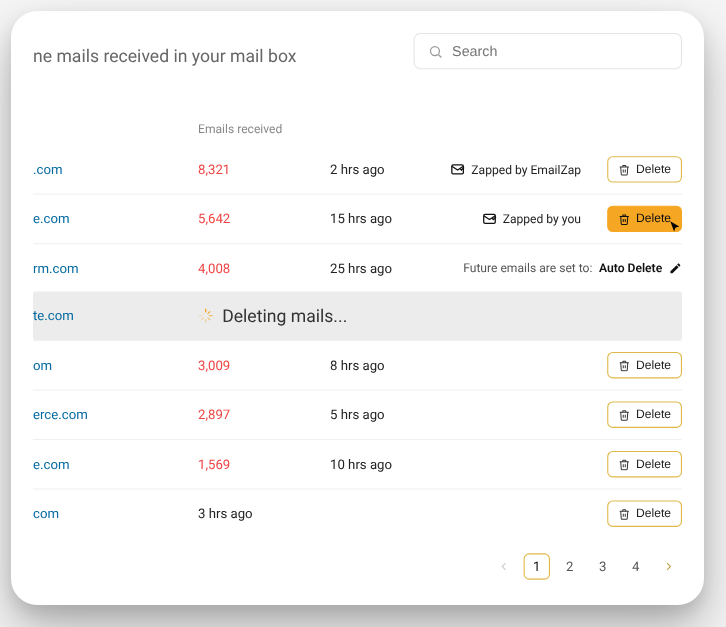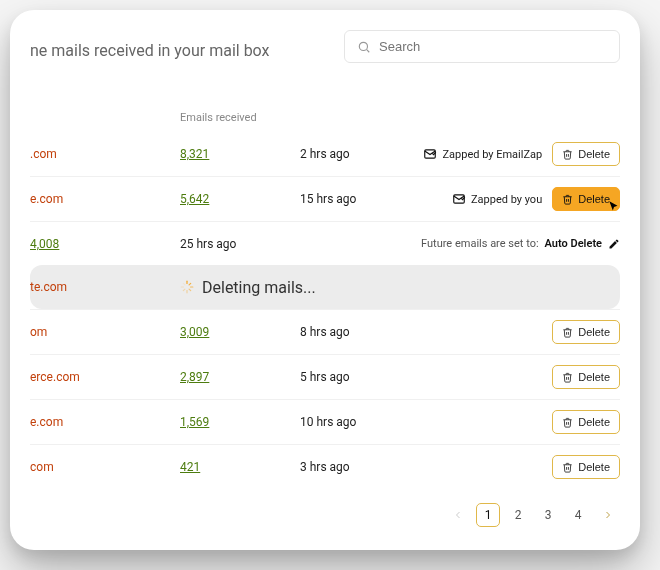--- a/index.html
+++ b/index.html
@@ -31,21 +31,21 @@
     color: #666;
     margin-top: 8px;
   }
   .search {
     display: flex;
     align-items: center;
     gap: 8px;
     border: 1px solid #e5e5e5;
     border-radius: 6px;
     padding: 8px 12px;
-    width: 276px;
+    width: 244px;
     background: #fff;
   }
   .search input {
     border: none;
     outline: none;
     font-size: 13px;
     flex: 1;
     color: #333;
   }
   .search svg { flex-shrink: 0; }
@@ -65,24 +65,24 @@
     font-size: 12px;
     color: #222;
     padding: 10px 0;
     border-top: 1px solid #f0f0f0;
     min-height: 44px;
   }
   .row.no-border { border-top: none; }
   .row.deleting {
     background: #ececec;
     border-top: none;
-    border-radius: 12px;
-  }
-  .domain-cell { color: #c2410c; white-space: nowrap; }
-  .count-cell { color: #4d7c0f; text-decoration: underline; }
+    border-radius: 2px;
+  }
+  .domain-cell { color: #0369a1; white-space: nowrap; }
+  .count-cell { color: #ef4444; }
   .time-cell { color: #222; }
   .actions-cell {
     display: flex;
     justify-content: flex-end;
     gap: 10px;
   }
   .zap-label {
     display: flex;
     align-items: center;
     gap: 5px;
@@ -101,20 +101,21 @@
     display: flex;
     align-items: center;
     gap: 5px;
     border: 1px solid #e0b84a;
     background: #fff;
     color: #222;
     font-size: 11px;
     padding: 5px 9px;
     border-radius: 5px;
     cursor: pointer;
+    margin-left: 14px;
   }
   .btn-delete.active {
     background: #f5a623;
     border-color: #f5a623;
     color: #111;
     position: relative;
   }
   .cursor-overlay {
     position: absolute;
     right: -2px;
@@ -228,20 +229,21 @@
           </svg>
         <span>Delete</span>
         <svg class="cursor-overlay" width="14" height="14" viewBox="0 0 24 24" fill="#000">
             <path d="M4 2l6 16 2-6 6-2z"></path>
           </svg>
       </button>
     </div>
   </div>
 
   <div class="row">
+    <div class="domain-cell">rm.com</div>
     <div class="count-cell">4,008</div>
     <div class="time-cell">25 hrs ago</div>
     <div class="actions-cell">
       <div class="status-text">
         <span>Future emails are set to:</span>
         <b>Auto Delete</b>
         <svg class="edit-icon" width="12" height="12" viewBox="0 0 24 24" fill="#111">
             <path d="M3 17.25V21h3.75L17.81 9.94l-3.75-3.75L3 17.25zM20.71 7.04a1 1 0 0 0 0-1.41l-2.34-2.34a1 1 0 0 0-1.41 0l-1.83 1.83 3.75 3.75 1.83-1.83z"></path>
           </svg>
       </div>
@@ -313,21 +315,20 @@
             <path d="M10 11v6M14 11v6"></path>
             <path d="M9 6V4a1 1 0 0 1 1-1h4a1 1 0 0 1 1 1v2"></path>
           </svg>
         <span>Delete</span>
       </button>
     </div>
   </div>
 
   <div class="row">
     <div class="domain-cell">com</div>
-    <div class="count-cell">421</div>
     <div class="time-cell">3 hrs ago</div>
     <div class="actions-cell">
       <button class="btn-delete">
         <svg width="11" height="11" viewBox="0 0 24 24" fill="none" stroke="#333" stroke-width="2">
             <polyline points="3 6 5 6 21 6"></polyline>
             <path d="M19 6l-1 14a2 2 0 0 1-2 2H8a2 2 0 0 1-2-2L5 6"></path>
             <path d="M10 11v6M14 11v6"></path>
             <path d="M9 6V4a1 1 0 0 1 1-1h4a1 1 0 0 1 1 1v2"></path>
           </svg>
         <span>Delete</span>

